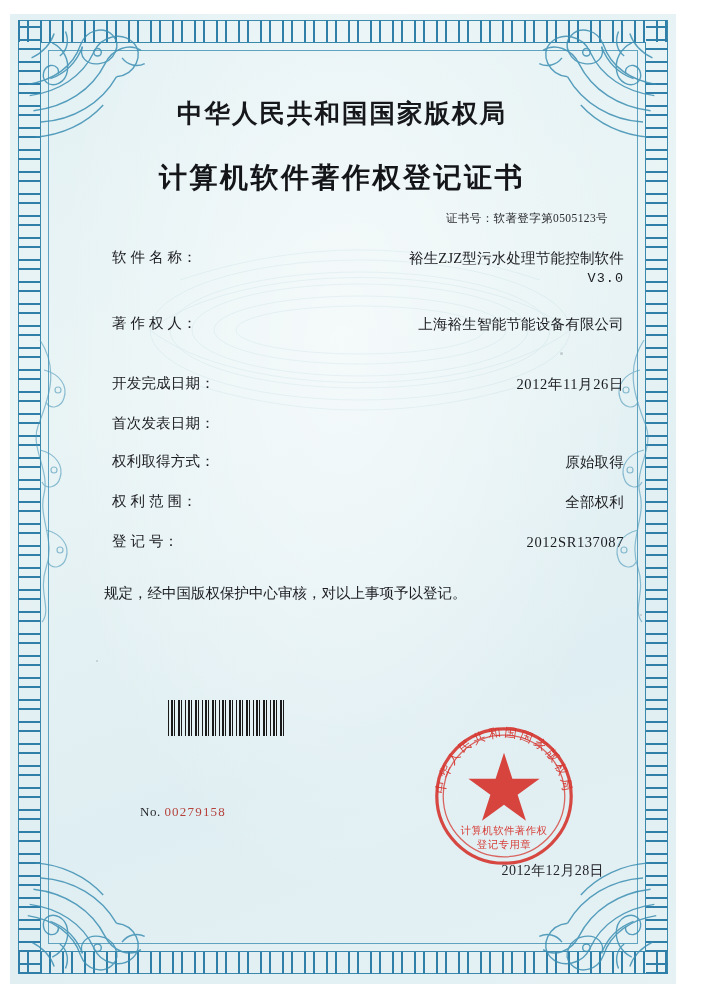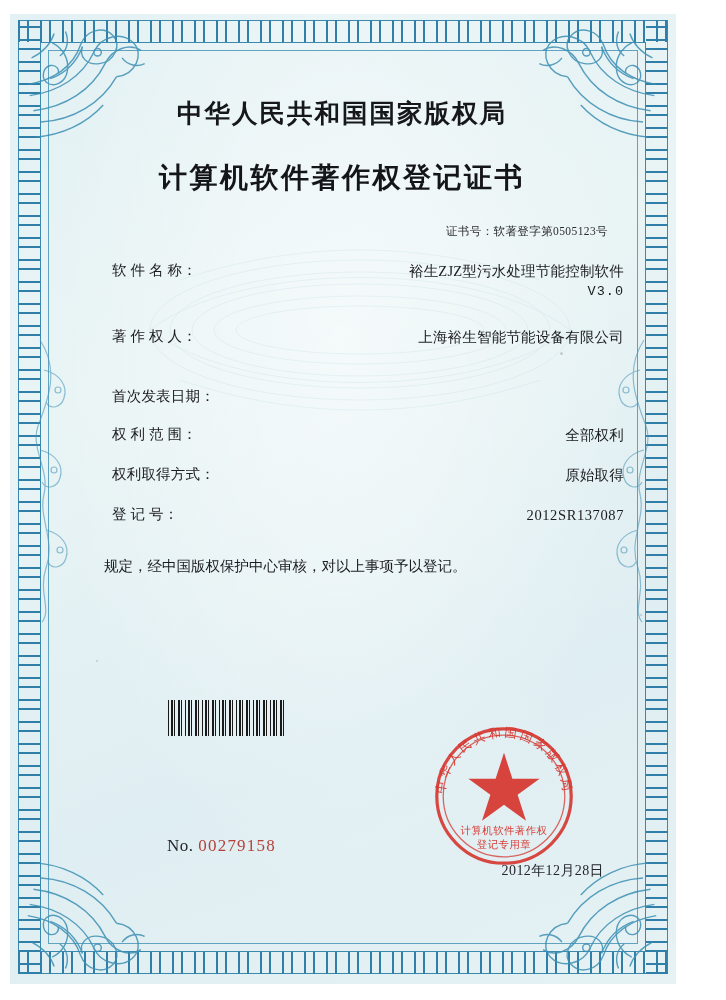--- a/index.html
+++ b/index.html
@@ -162,21 +162,21 @@
     font-size: 28px;
     letter-spacing: 2.5px;
     font-weight: bold;
     color: #141518;
     margin-top: 28px;
   }
   .cert-no {
     text-align: right;
     font-size: 11.5px;
     color: #2b2c30;
-    margin-top: 27px;
+    margin-top: 14px;
     padding-right: 16px;
     letter-spacing: 0.4px;
   }
 
   .fields {
     margin-top: 22px;
     padding-left: 52px;
   }
   .field-row {
     display: flex;
@@ -248,25 +248,24 @@
     top: 716px;
     width: 160px;
     height: 160px;
     pointer-events: none;
   }
   .seal svg { width: 100%; height: 100%; }
 
   .serial {
     position: absolute;
     left: 140px;
-    top: 836px;
-    font-size: 17px;
+    top: 804px;
+    font-size: 13px;
     color: #27282c;
     letter-spacing: 0.5px;
-    margin-left: 27px;
   }
   .serial .num {
     color: #b6413b;
     font-family: "Liberation Serif", serif;
     letter-spacing: 1.2px;
   }
   .issue-date {
     position: absolute;
     right: 80px;
     top: 834px;
@@ -416,33 +415,37 @@
 
       <div class="gap-sm"></div>
 
       <div class="field-row">
         <div class="field-label">著 作 权 人：</div>
         <div class="field-value">上海裕生智能节能设备有限公司</div>
       </div>
 
       <div class="gap-md"></div>
 
+      <div class="field-row">
+        <div class="field-label">开发完成日期：</div>
+        <div class="field-value mono-val">2012年11月26日</div>
+      </div>
 
       <div class="field-row">
         <div class="field-label">首次发表日期：</div>
+      </div>
+
+      <div class="field-row">
+        <div class="field-label">权利取得方式：</div>
+        <div class="field-value">原始取得</div>
       </div>
 
       <div class="field-row">
         <div class="field-label">权 利 范 围：</div>
         <div class="field-value">全部权利</div>
-      </div>
-
-      <div class="field-row">
-        <div class="field-label">权利取得方式：</div>
-        <div class="field-value">原始取得</div>
       </div>
 
       <div class="field-row">
         <div class="field-label">登 记 号：</div>
         <div class="field-value mono-val">2012SR137087</div>
       </div>
 
     </div>
 
     <div class="statement">

